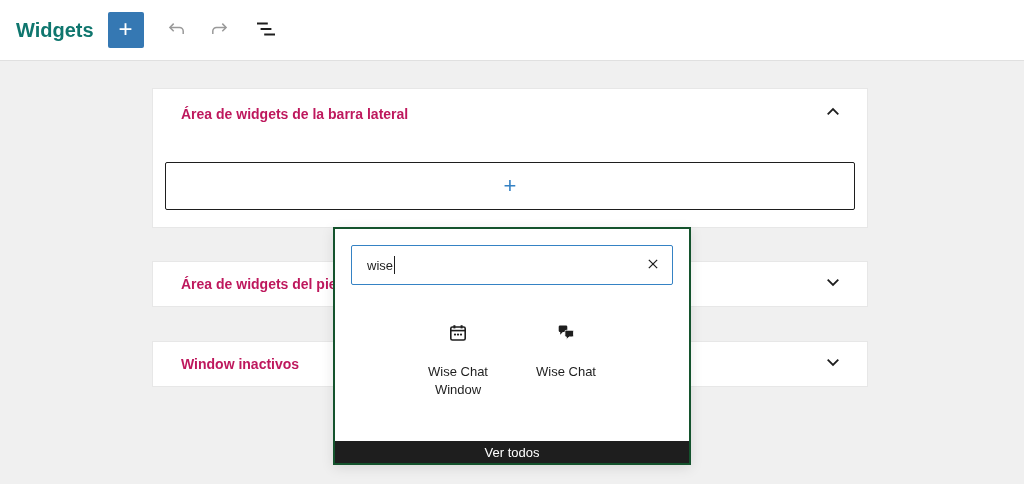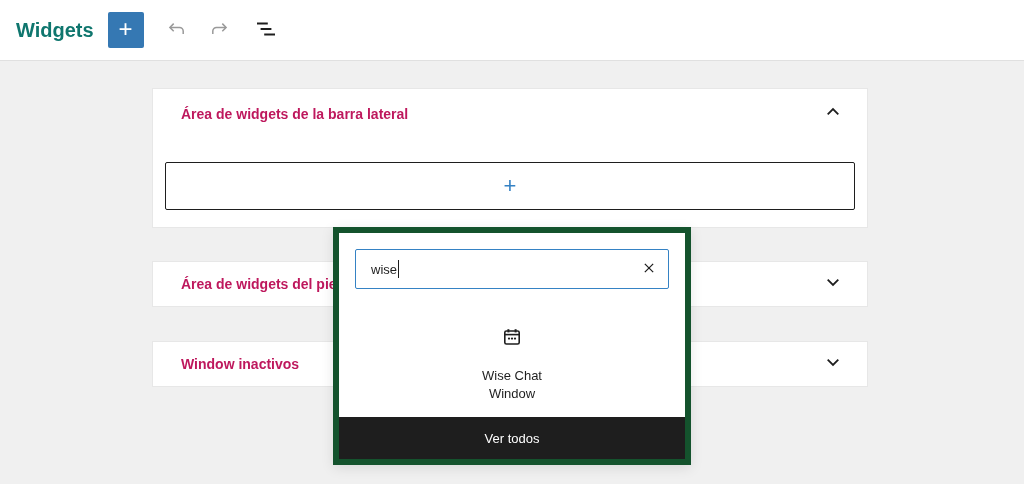--- a/index.html
+++ b/index.html
@@ -49,21 +49,21 @@
   .inserter-box {
     margin:23px 12px 0 12px; height:48px; background:#ffffff;
     border:1px solid #1e1e1e; border-radius:2px;
     display:flex; align-items:center; justify-content:center; cursor:pointer;
   }
   .inserter-plus { color:#3582c4; font-size:22px; font-weight:400; line-height:1; }
 
   
   .popover {
     position:absolute; left:333px; top:227px; width:358px; height:238px;
-    background:#ffffff; border:6px solid #14532d;
+    background:#ffffff; border:2px solid #14532d;
     box-shadow:0 3px 12px rgba(0,0,0,0.10); z-index:10;
   }
   .search-wrap { position:absolute; top:16px; left:16px; right:16px; height:40px; }
   .search-input {
     width:100%; height:100%; border:1.5px solid #3582c4; border-radius:2px;
     padding:0 42px 0 15px; font-size:13px; color:#1e1e1e;
     font-family:"Liberation Sans", sans-serif; outline:none; background:#fff;
   }
   .text-caret { position:absolute; left:43px; top:11px; width:1px; height:18px; background:#1e1e1e; }
   .clear-btn {
@@ -74,21 +74,21 @@
 
   .results { position:absolute; top:86px; left:16px; right:16px; display:flex;justify-content:center; }
   .result-item {
     width:108px; display:flex; flex-direction:column; align-items:center;
     cursor:pointer; padding-top:6px;
   }
   .result-icon { width:24px; height:24px; margin-bottom:18px; }
   .result-label { font-size:13px; color:#1e1e1e; text-align:center; line-height:1.35; }
 
   .popover-footer {
-    position:absolute; left:0; bottom:0; width:100%; height:42px;
+    position:absolute; left:0; bottom:0; width:100%; height:22px;
     background:#1e1e1e; color:#ffffff; font-size:13px;
     display:flex; align-items:center; justify-content:center; cursor:pointer;
   }
 </style>
 </head>
 <body>
 
 <div class="topbar">
   <h1 class="page-title">Widgets</h1>
 
@@ -183,20 +183,29 @@
           <line x1="15.6" y1="4.2" x2="15.6" y2="7.4" stroke="#1e1e1e" stroke-width="2"></line>
           <line x1="4.8" y1="9.6" x2="19.2" y2="9.6" stroke="#1e1e1e" stroke-width="1.6"></line>
           <circle cx="9" cy="13.6" r="1.1" fill="#1e1e1e"></circle>
           <circle cx="12" cy="13.6" r="1.1" fill="#1e1e1e"></circle>
           <circle cx="15" cy="13.6" r="1.1" fill="#1e1e1e"></circle>
         </svg>
       </span>
       <span class="result-label">Wise Chat Window</span>
     </div>
 
+    <div class="result-item">
+      <span class="result-icon">
+        <svg width="24" height="24" viewBox="0 0 24 24">
+          <path d="M6 4.5 h6 a1.3 1.3 0 0 1 1.3 1.3 v4 a1.3 1.3 0 0 1 -1.3 1.3 h-3.2 l-2.6 2.6 v-2.6 h-0.2 a1.3 1.3 0 0 1 -1.3 -1.3 v-4 a1.3 1.3 0 0 1 1.3 -1.3 z" fill="#1e1e1e"></path>
+          <path d="M12.2 9.3 h6 a1.3 1.3 0 0 1 1.3 1.3 v4 a1.3 1.3 0 0 1 -1.3 1.3 h-3.2 l-2.6 2.6 v-2.6 h-0.2 a1.3 1.3 0 0 1 -1.3 -1.3 v-4 a1.3 1.3 0 0 1 1.3 -1.3 z" fill="#1e1e1e" stroke="#ffffff" stroke-width="0.8"></path>
+        </svg>
+      </span>
+      <span class="result-label">Wise Chat</span>
+    </div>
 
   </div>
 
   <div class="popover-footer">
     <span>Ver todos</span>
   </div>
 
 </div>
 
 </body></html>

